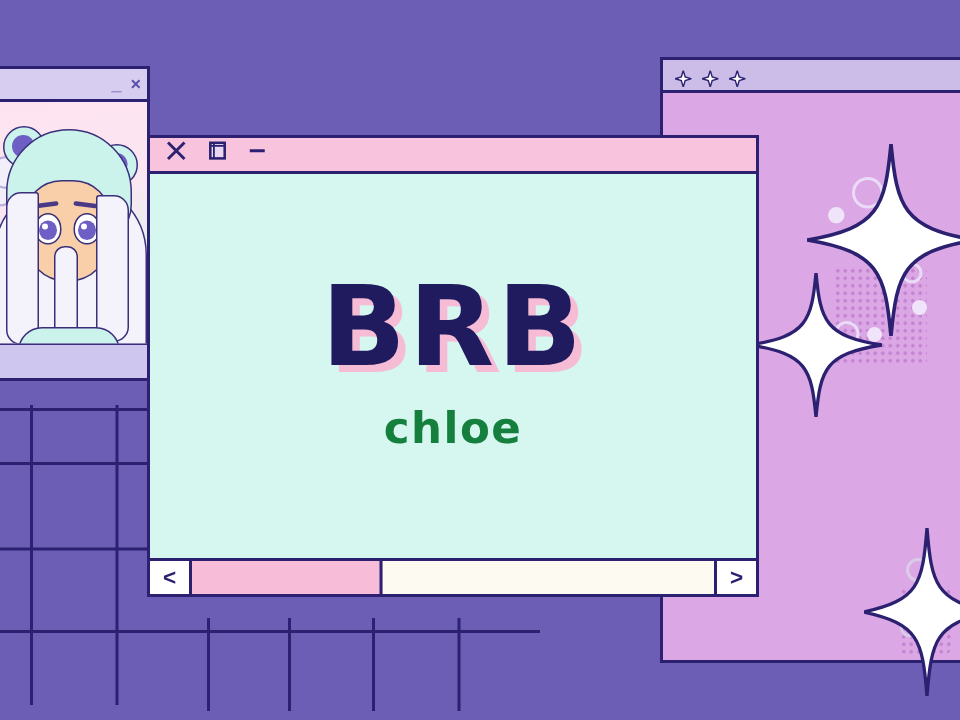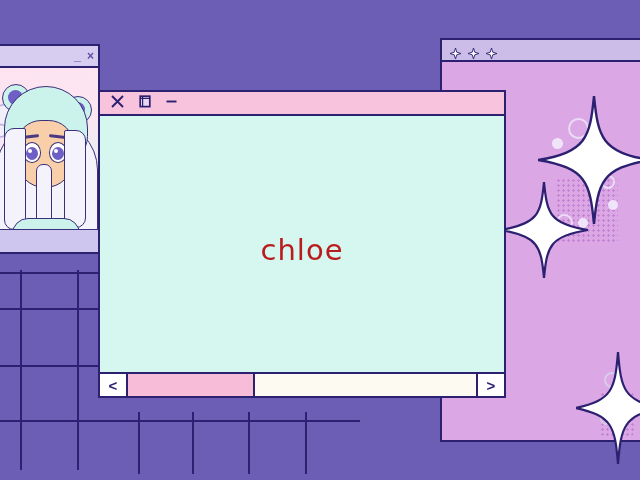--- a/index.html
+++ b/index.html
@@ -73,21 +73,21 @@
 
   
   #win-main{left:98px;top:90px;width:408px;height:308px;background:#d6f6f0;z-index:5;}
   #win-main .win-bar{background:#f7c3dd;height:24px;padding-left:10px;gap:12px;align-items:center;}
   #win-main .win-body{top:24px;background:#d6f6f0;display:flex;flex-direction:column;}
   .ctl-ico{display:block;}
   .main-canvas{flex:1;display:flex;flex-direction:column;align-items:center;
     justify-content:center;padding-bottom:4px;}
   .brb{font-size:74px;font-weight:900;letter-spacing:2px;color:#201a5e;line-height:.95;
     text-shadow:5px 5px 0 #f6bcd6;font-family:"DejaVu Sans", sans-serif;}
-  .sub{margin-top:16px;text-align:left;color:#b91c1c;font-weight:400;
+  .sub{margin-top:16px;text-align:left;color:#15803d;font-weight:700;
     font-size:29px;line-height:1.12;letter-spacing:1px;font-family:"DejaVu Sans", sans-serif;}
   .scroll{height:24px;border-top:2px solid #2b2170;display:flex;background:#fdfaf2;
     box-sizing:border-box;}
   .sc-btn{width:26px;display:flex;align-items:center;justify-content:center;
     background:#ffffff;color:#2b2170;font-size:15px;font-weight:700;}
   .sc-btn.left{border-right:2px solid #2b2170;}
   .sc-btn.right{border-left:2px solid #2b2170;}
   .sc-track{flex:1;background:#fdfaf2;position:relative;}
   .sc-thumb{position:absolute;left:0;top:0;bottom:0;width:36%;background:#f7bdd8;
     border-right:2px solid #2b2170;}
@@ -211,20 +211,21 @@
       </span>
       <span class="ctl-ico">
         <svg width="15" height="15" viewBox="0 0 15 15">
             <path d="M2.5 7.5 L12.5 7.5" stroke="#2b2170" stroke-width="1.9"></path>
           </svg>
       </span>
     </div>
 
     <div class="win-body">
       <div class="main-canvas">
+        <div class="brb">BRB</div>
         <div class="sub">
           <div>chloe</div>
         </div>
       </div>
 
       <div class="scroll">
         <div class="sc-btn left">&lt;</div>
         <div class="sc-track">
           <div class="sc-thumb" style="width: 36%;"></div>
         </div>

